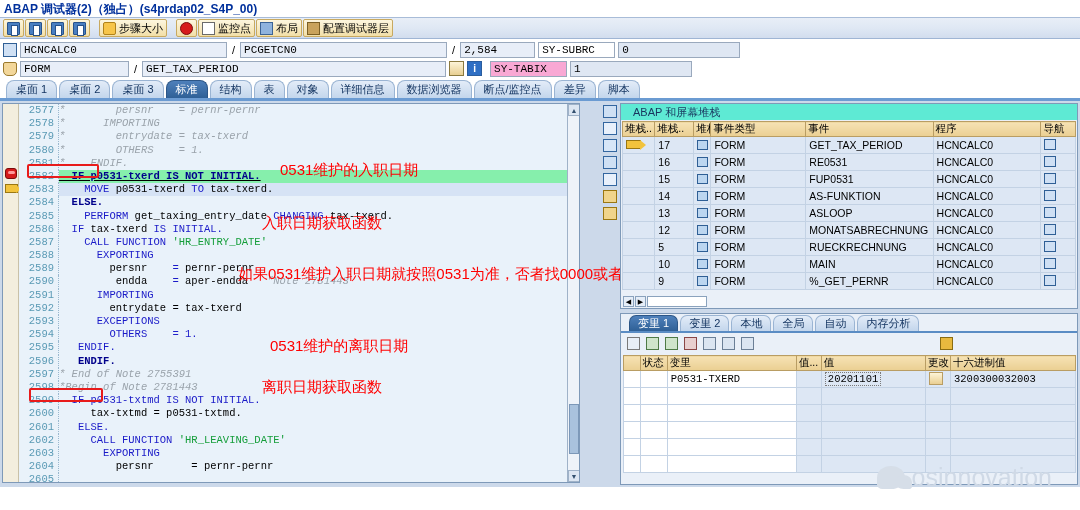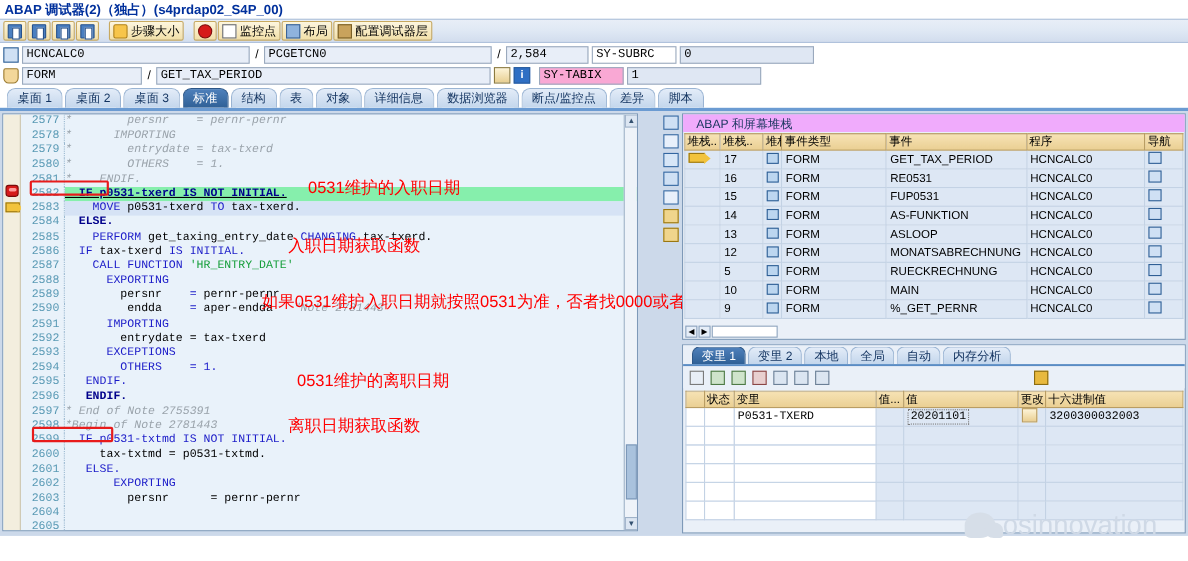--- a/index.html
+++ b/index.html
@@ -138,21 +138,21 @@
   
   .sidebar-icons { width:20px; padding-top:4px; display:flex; flex-direction:column; align-items:center; gap:4px; background:#ccd9ea;}
   .sbico { width:14px; height:13px; background:#cfe0f4; border:1px solid #3366a0; }
   .sbico.b2{ background:#e8f0fb; }
   .sbico.b3{ background:#d7e6f7; }
   .sbico.lock{ background:#f0d58c; border-color:#9a7712; }
 
   
   .rightwrap { flex:1; display:flex; flex-direction:column; padding:2px 2px 2px 0; gap:4px; background:#ccd9ea; }
   .panel { background:#eaf0f8; border:1px solid #7e99b8; position:relative; }
-  .panel-title { height:16px; font-size:11px; color:#19365e; padding:1px 0 0 12px; background:#f0abfc; }
+  .panel-title { height:16px; font-size:11px; color:#19365e; padding:1px 0 0 12px; background:#5eead4; }
 
   table.grid { border-collapse:collapse; width:100%; font-size:11px; table-layout:fixed; }
   table.grid th {
     background:linear-gradient(to bottom,#f6e2b4,#eacf92);
     border:1px solid #b99d63; font-weight:normal; text-align:left;
     font-size:10.5px; color:#000; height:15px; padding:0 2px; overflow:hidden; white-space:nowrap;
   }
   table.grid td {
     border:1px solid #c3d2e4; height:17px; padding:0 3px; background:#dde7f4;
     font-size:10.5px; color:#000; overflow:hidden; white-space:nowrap;
@@ -355,20 +355,21 @@
             <div class="cline"><span class="pl">        entrydate = tax-txerd</span></div>
             <div class="cline"><span class="kw">      EXCEPTIONS</span></div>
             <div class="cline"><span class="kw">        OTHERS    </span><span class="num">= 1.</span></div>
             <div class="cline"><span class="kw">   ENDIF.</span></div>
             <div class="cline"><span class="kwb">   ENDIF.</span></div>
             <div class="cline"><span class="cm">* End of Note 2755391</span></div>
             <div class="cline"><span class="cm">*Begin of Note 2781443</span></div>
             <div class="cline"><span class="kw">  IF p0531-txtmd IS NOT INITIAL.</span></div>
             <div class="cline"><span class="pl">     tax-txtmd = p0531-txtmd.</span></div>
             <div class="cline"><span class="kw">   ELSE.</span></div>
+            <div class="cline"><span class="kw">     CALL FUNCTION</span><span class="pl"> </span><span class="lit">'HR_LEAVING_DATE'</span></div>
             <div class="cline"><span class="kw">       EXPORTING</span></div>
             <div class="cline"><span class="pl">         persnr      = pernr-pernr</span></div>
           </div>
 
         <div class="redbox" style="left:24px;top:60px;width:72px;height:14px;"></div>
         <div class="redbox" style="left:26px;top:284px;width:74px;height:14px;"></div>
 
         <div class="vscroll">
           <div class="arrow" style="top:0">▲</div>
           <div class="thumb" style="top:300px;height:50px"></div>

